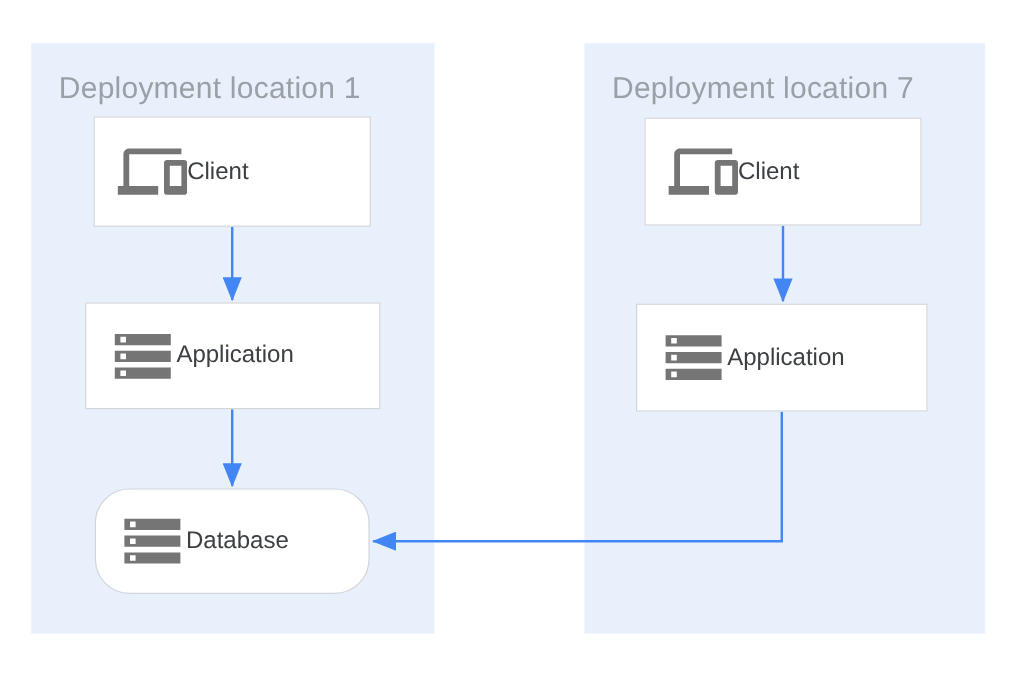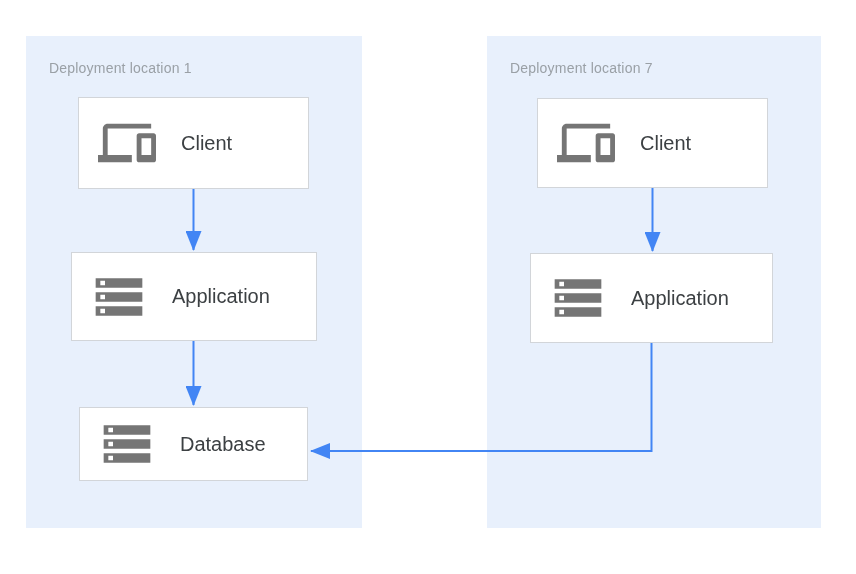--- a/index.html
+++ b/index.html
@@ -23,37 +23,36 @@
   }
   .zone{
     position:absolute;
     background:var(--zone-fill);
   }
   .zone1{left:26px;top:36px;width:336px;height:492px;}
   .zone2{left:487px;top:36px;width:334px;height:492px;}
   .zone-label{
     position:absolute;
     left:23px;top:24px;
-    font-size:14px;
+    font-size:25px;
     color:var(--zone-label);
     white-space:nowrap;
     letter-spacing:0.2px;
   }
   .node{
     position:absolute;
     background:var(--node-fill);
     border:1px solid var(--node-border);
     display:flex;
     align-items:center;
     padding-left:19px;
-    gap:25px;
   }
   .node-client-1{left:78px;top:97px;width:231px;height:92px;}
   .node-app-1{left:71px;top:252px;width:246px;height:89px;}
-  .node-db-1{left:79px;top:407px;width:229px;height:74px;}
+  .node-db-1{left:79px;top:407px;width:229px;height:88px;border-radius:29px;}
   .node-client-2{left:537px;top:98px;width:231px;height:90px;}
   .node-app-2{left:530px;top:253px;width:243px;height:90px;}
   .node-label{
     font-size:20px;
     color:var(--node-label);
     white-space:nowrap;
   }
   .icon{flex:0 0 auto;display:block;}
   .icon path{fill:var(--icon-gray);}
   .connectors{

